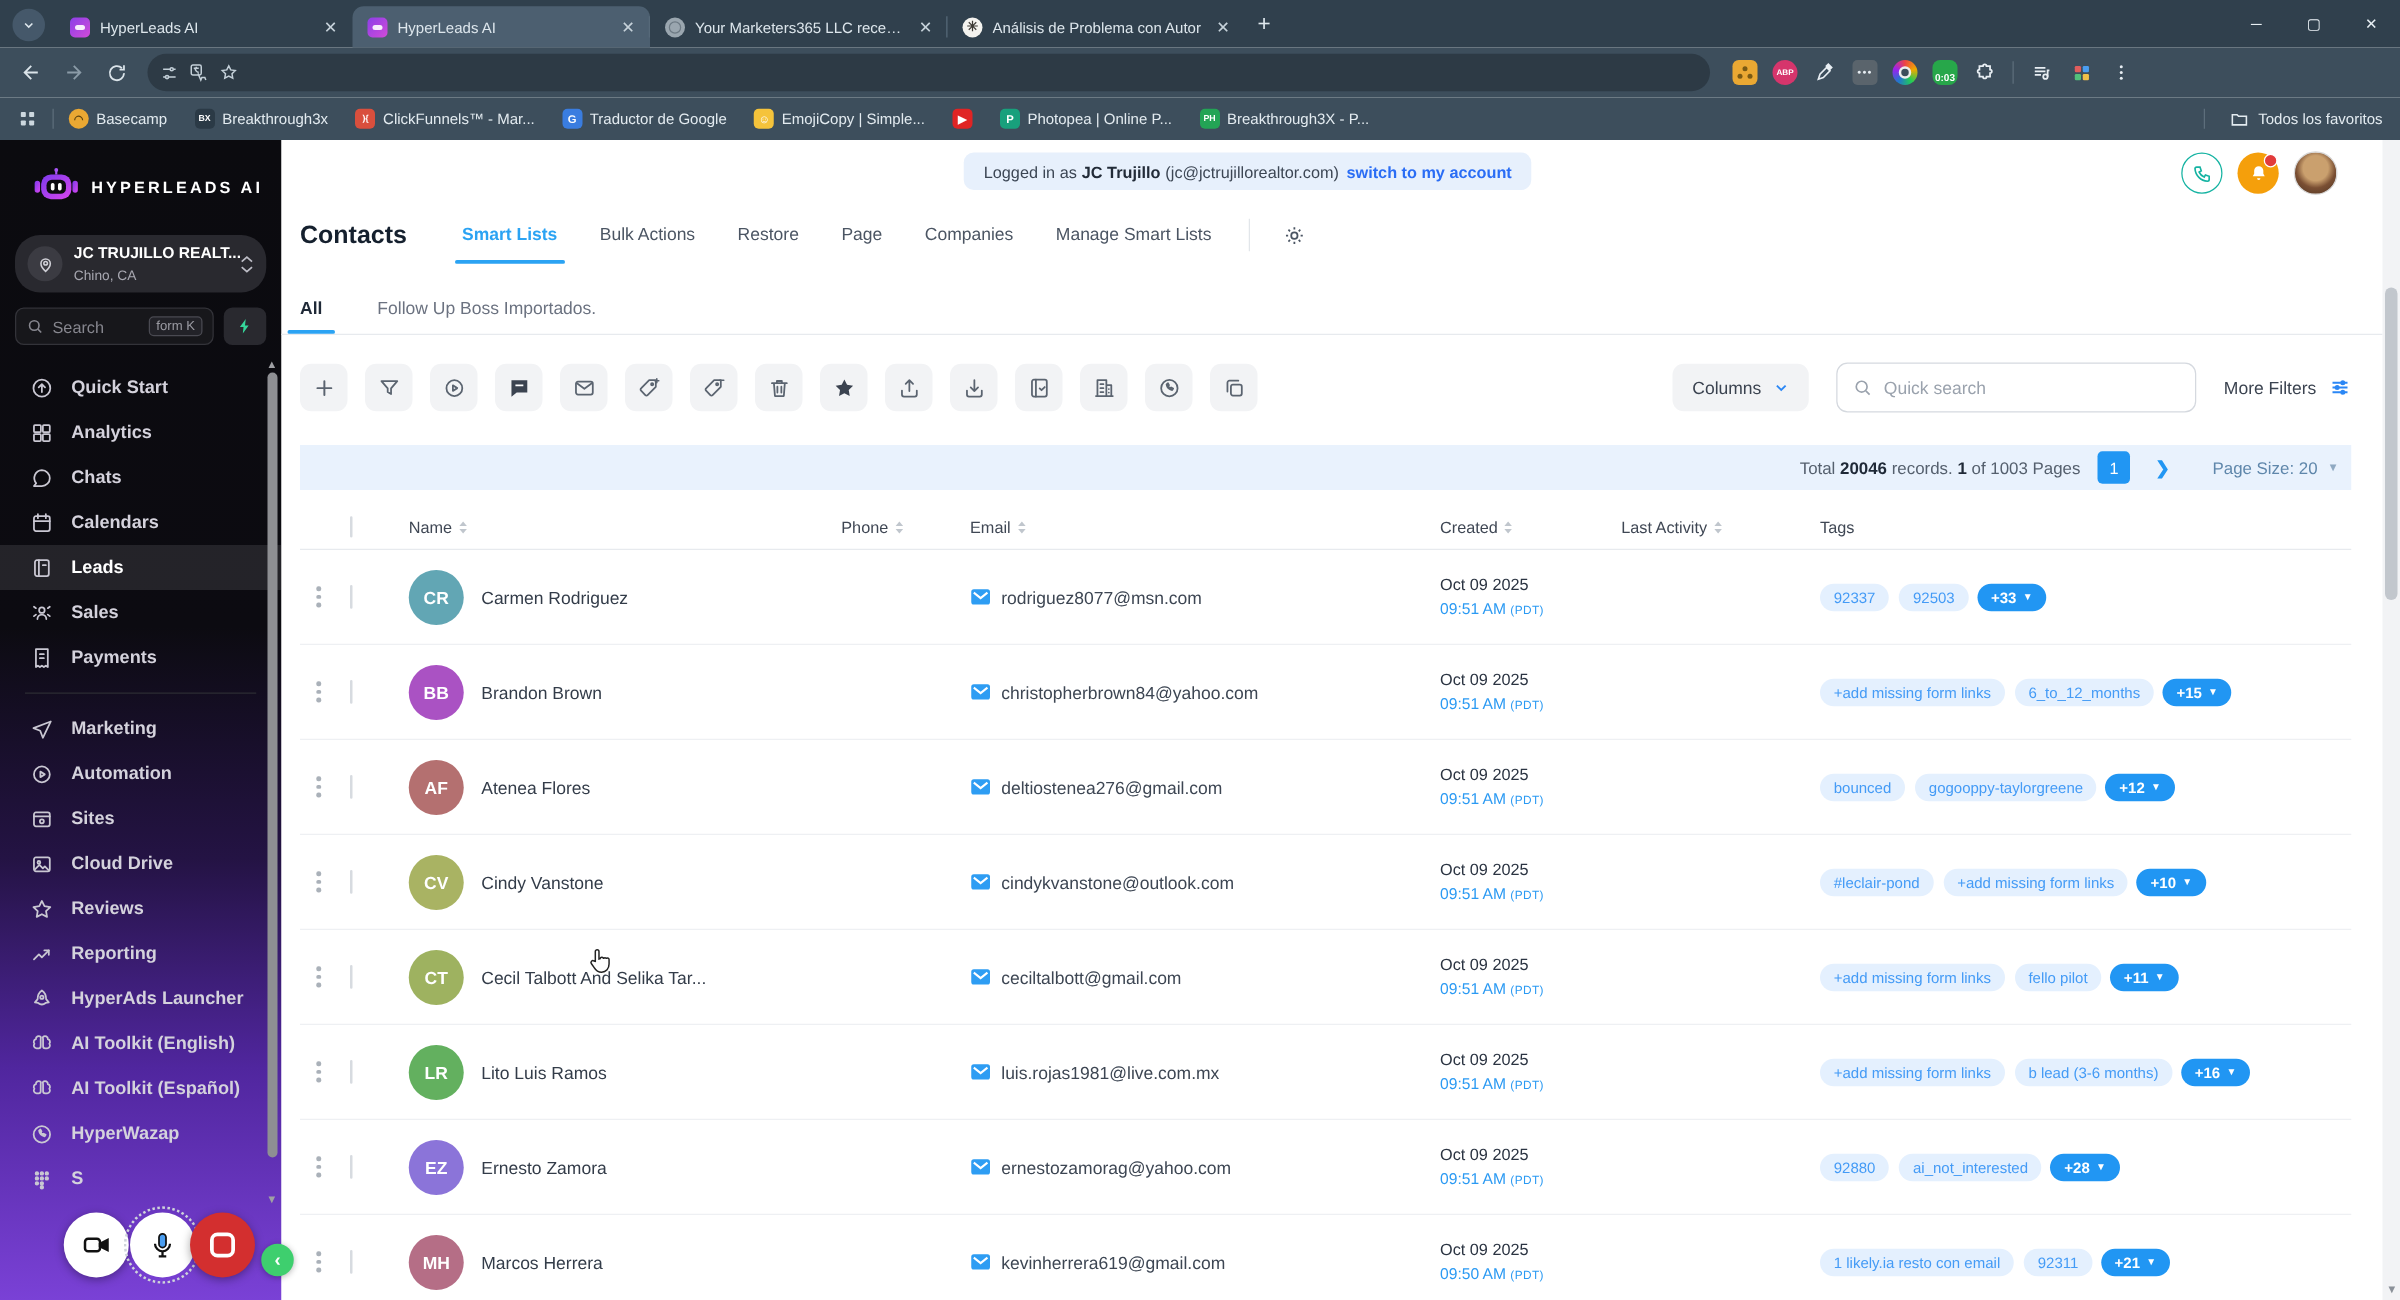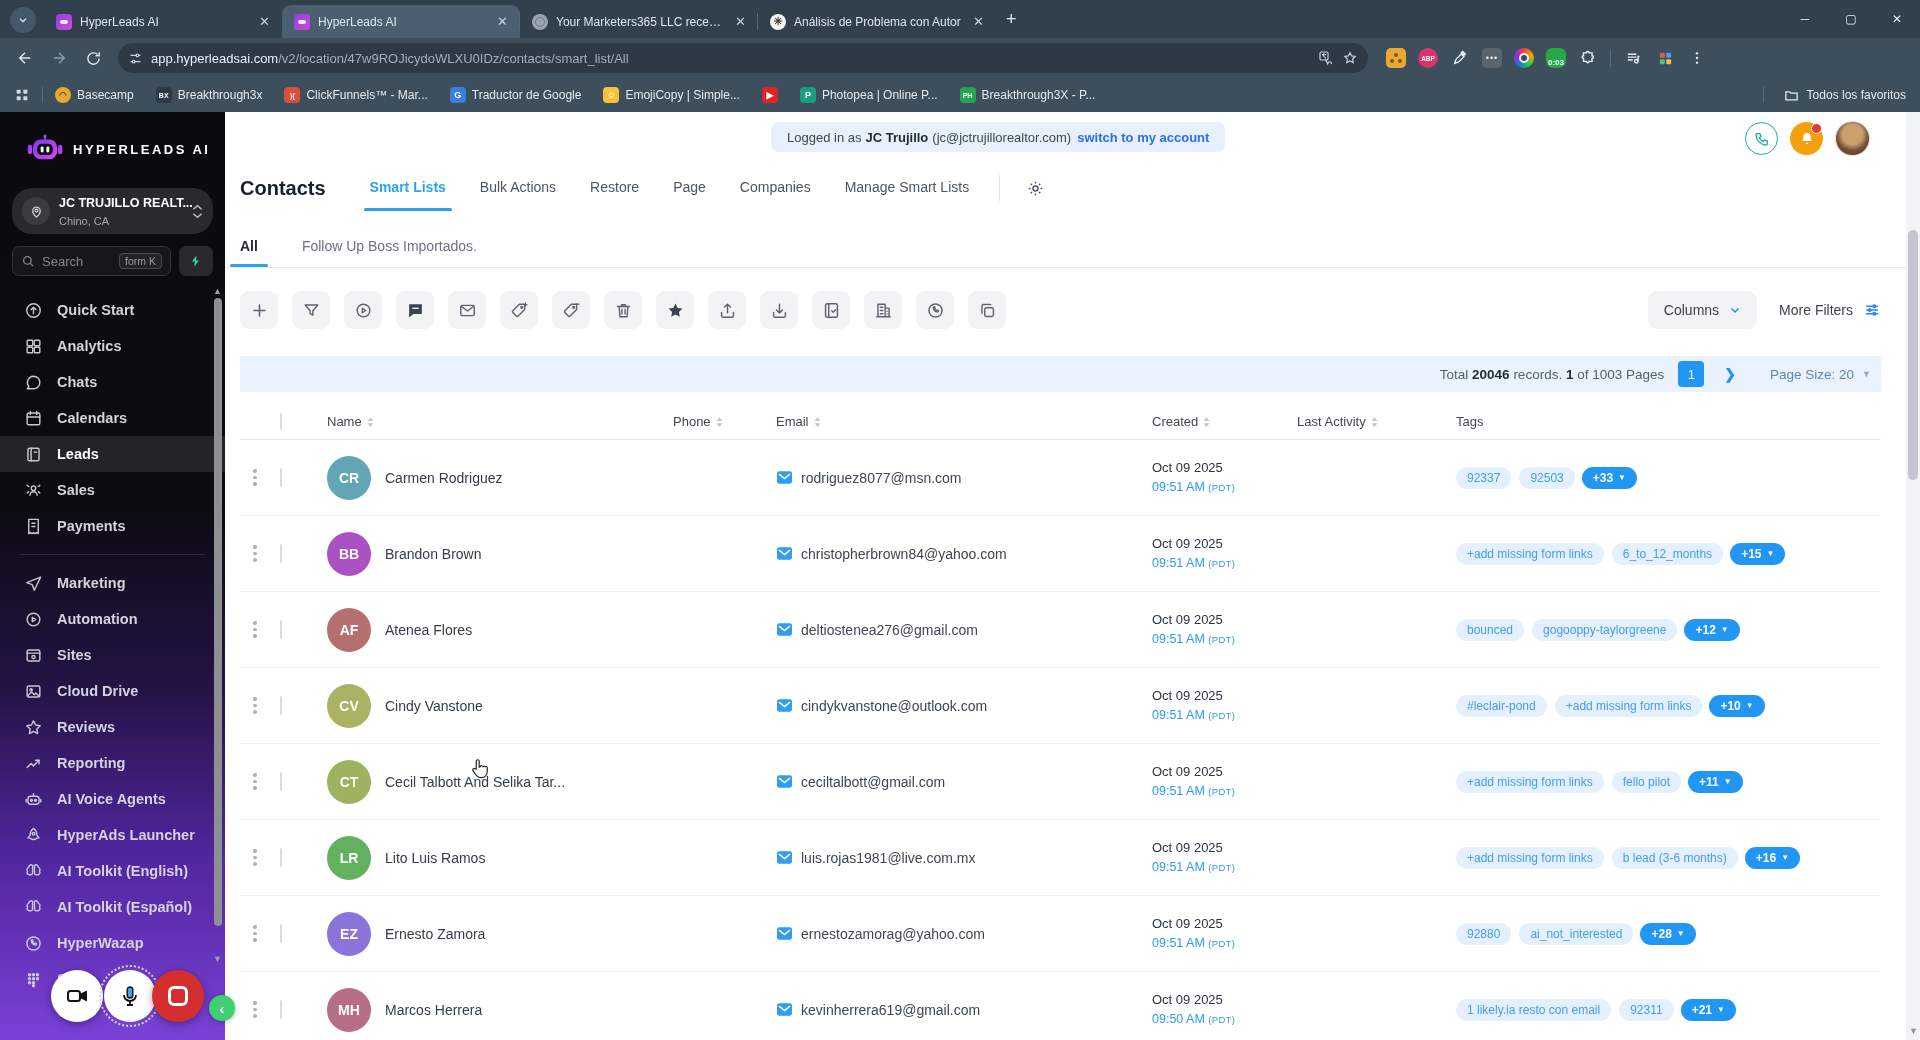--- a/index.html
+++ b/index.html
@@ -210,21 +210,20 @@
       </svg>
     </div>
   <div class="url-pill">
     <span class="pill-icon">
         <svg width="15" height="15" viewBox="0 0 24 24" fill="none" stroke="currentColor" stroke-width="2">
           <path d="M4 7h9M17 7h3M4 17h3M11 17h9"></path>
           <circle cx="15" cy="7" r="2"></circle>
           <circle cx="9" cy="17" r="2"></circle>
         </svg>
       </span>
-    <span class="url-text"><span>app.hyperleadsai.com</span><span class="path">/v2/location/47w9ROJicydoWLXU0IDz/contacts/smart_list/All</span></span>
     <span class="pill-icon">
         <svg width="16" height="16" viewBox="0 0 24 24" fill="none" stroke="currentColor" stroke-width="1.8">
           <rect x="3" y="3" width="12" height="12" rx="2"></rect>
           <path d="M6 7h6M9 5v2M7.5 7c.5 2.5 2.5 4.5 4.5 5"></path>
           <path d="M11 13l3.5 8 1.2-3h3.6l1.2 3"></path>
         </svg>
       </span>
     <span class="pill-icon">
         <svg width="16" height="16" viewBox="0 0 24 24" fill="none" stroke="currentColor" stroke-width="1.8">
           <path d="M12 4l2.4 4.9 5.4.8-3.9 3.8.9 5.4-4.8-2.5-4.8 2.5.9-5.4L4.2 9.7l5.4-.8z"></path>
@@ -506,31 +505,20 @@
             <svg width="19" height="19" viewBox="0 0 24 24" fill="none" stroke="currentColor" stroke-width="1.8" stroke-linecap="round" stroke-linejoin="round">
               <path d="M4 17l5-5 3 3 7-7"></path>
               <path d="M14.5 8H19v4.5"></path>
             </svg>
           </span>
           <span>Reporting</span>
         </div>
         <div class="nav-item">
           <span class="ni">
             <svg width="19" height="19" viewBox="0 0 24 24" fill="none" stroke="currentColor" stroke-width="1.8" stroke-linecap="round" stroke-linejoin="round">
-              <rect x="5" y="8" width="14" height="10" rx="3.5"></rect>
-              <circle cx="9.5" cy="13" r="1.2" fill="currentColor"></circle>
-              <circle cx="14.5" cy="13" r="1.2" fill="currentColor"></circle>
-              <path d="M12 8V4.8M2.8 12v3M21.2 12v3"></path>
-            </svg>
-          </span>
-          <span>AI Voice Agents</span>
-        </div>
-        <div class="nav-item">
-          <span class="ni">
-            <svg width="19" height="19" viewBox="0 0 24 24" fill="none" stroke="currentColor" stroke-width="1.8" stroke-linecap="round" stroke-linejoin="round">
               <path d="M12 3c3 2 4.3 5.4 4.3 8.8l2.7 3.2-3.2.6a6 6 0 01-7.6 0l-3.2-.6 2.7-3.2C7.7 8.4 9 5 12 3z"></path>
               <circle cx="12" cy="9.8" r="1.7"></circle>
             </svg>
           </span>
           <span>HyperAds Launcher</span>
         </div>
         <div class="nav-item">
           <span class="ni">
             <svg width="19" height="19" viewBox="0 0 24 24" fill="none" stroke="currentColor" stroke-width="1.8" stroke-linecap="round" stroke-linejoin="round">
               <path d="M10.8 4.5A2.8 2.8 0 006 6.8a2.8 2.8 0 00-1.5 4.6A2.8 2.8 0 006.6 16h2.2a2 2 0 002-2V6.4a2 2 0 00-.0-1.9z"></path>
@@ -751,20 +739,27 @@
           </div>
         </div>
       <div class="toolbar-right">
         <div class="columns-btn">
           <span>Columns</span>
           <span class="chev">
               <svg width="12" height="12" viewBox="0 0 24 24" fill="none" stroke="currentColor" stroke-width="3">
                 <path d="M5 9l7 7 7-7"></path>
               </svg>
             </span>
+        </div>
+        <div class="quick-search">
+          <svg width="16" height="16" viewBox="0 0 24 24" fill="none" stroke="currentColor" stroke-width="2">
+              <circle cx="11" cy="11" r="6.5"></circle>
+              <path d="M16 16l4.5 4.5"></path>
+            </svg>
+          <span class="ph">Quick search</span>
         </div>
         <div class="more-filters">
           <span>More Filters</span>
           <svg width="18" height="18" viewBox="0 0 24 24" fill="none" stroke="#2b87f5" stroke-width="2.2">
               <path d="M4 7h9M17 7h3M4 12h3M11 12h9M4 17h9M17 17h3"></path>
               <circle cx="15" cy="7" r="1.6" fill="#2b87f5"></circle>
               <circle cx="9" cy="12" r="1.6" fill="#2b87f5"></circle>
               <circle cx="15" cy="17" r="1.6" fill="#2b87f5"></circle>
             </svg>
         </div>

